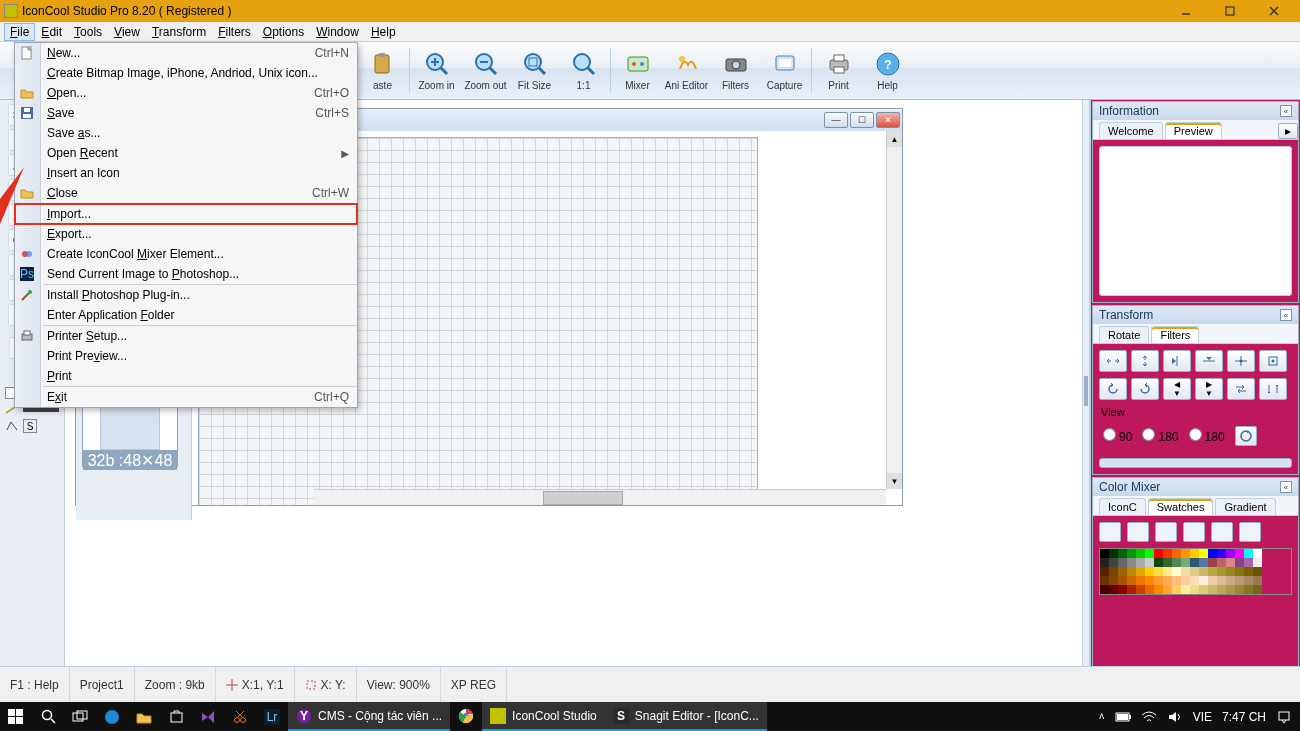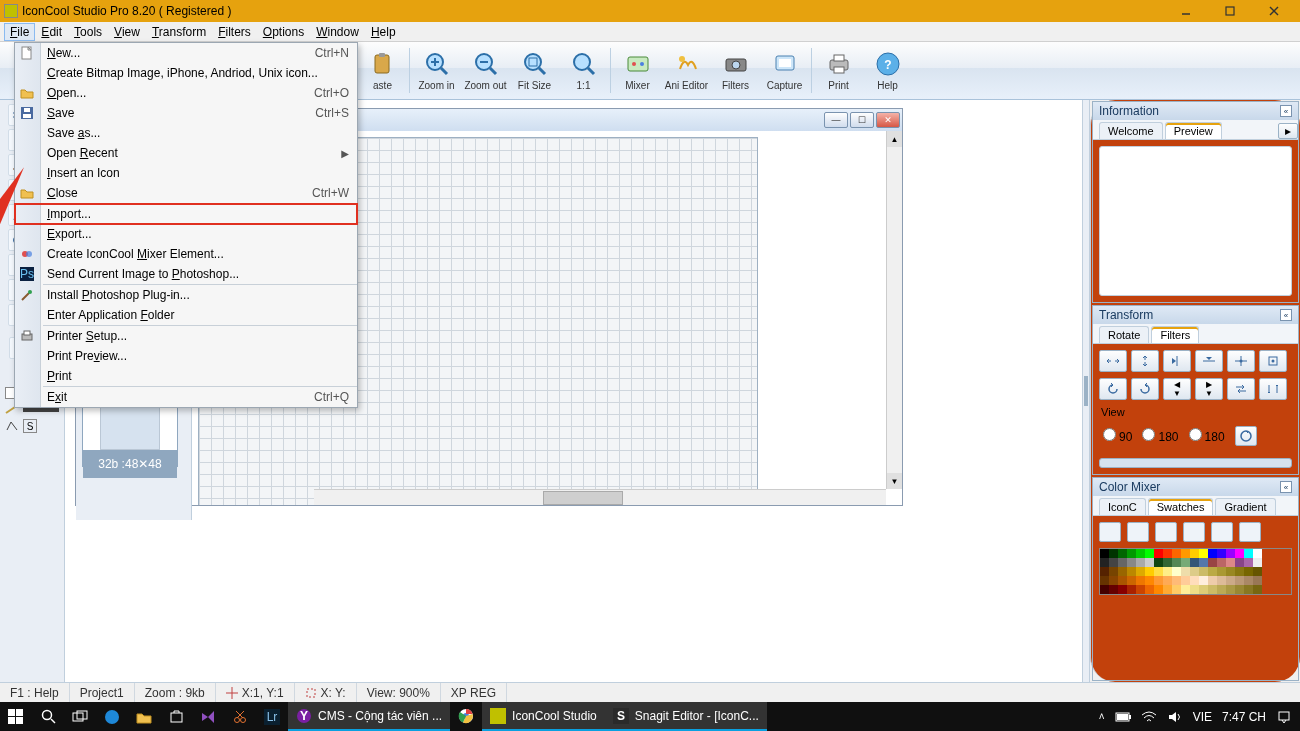--- a/index.html
+++ b/index.html
@@ -42,36 +42,36 @@
 
   .canvas-wrap { flex: 1; position: relative; background: #fff; }
   .doc-window { position: absolute; left: 10px; top: 8px; width: 828px; height: 398px; border: 1px solid #8a9bb0; background: #dfe9f5; }
   .doc-titlebar { height: 22px; background: linear-gradient(#e7f0fa,#cfdef0); display:flex; align-items:center; justify-content:flex-end; padding-right:2px; gap:2px;}
   .doc-tb-btn { width:24px; height:16px; border:1px solid #7a93af; background:linear-gradient(#fefefe,#d0dced); border-radius:2px; display:flex; align-items:center;justify-content:center; font-size:9px; color:#333;}
   .doc-tb-btn.close { background:linear-gradient(#f5b2a8,#d65745); color:#fff;}
   .doc-body { position:absolute; top:22px; left:0; right:0; bottom:0; background:#fff; display:flex;}
   .thumb-pane { width:116px; background:#e9eef5; border-right:1px solid #c0cfdd; padding:6px; height:110%; margin-top:-22px; position:relative;}
   .thumb { width:96px; height:92px; background:#fff; border:1px solid #8fa7bf; margin-top:260px;}
   .thumb-inner { width:60px; height:60px; margin:14px auto 0; background:#d6e2ef; border:1px solid #bac7d5;}
-  .thumb-label { height:28px; background:#8fa7bf; color:#fff; font-size:12px; display:flex; align-items:center; justify-content:center;}
+  .thumb-label { height:20px; background:#8fa7bf; color:#fff; font-size:16px; display:flex; align-items:center; justify-content:center;}
   .grid-pane { flex:1; position:relative; overflow:hidden; background:#fff;}
   .grid { position:absolute; left:6px; top:6px; width:560px; height:376px; background-color:#f3f5f7;
           background-image: linear-gradient(#cfd6dd 1px, transparent 1px),
                             linear-gradient(90deg, #cfd6dd 1px, transparent 1px),
                             linear-gradient(#8aa4ba 1px, transparent 1px),
                             linear-gradient(90deg, #8aa4ba 1px, transparent 1px);
           background-size: 12px 12px, 12px 12px, 96px 96px, 96px 96px;
           border:1px solid #9eb0c2; }
   .vscroll { position:absolute; right:0; top:0; width:16px; bottom:16px; background:#f0f0f0; border-left:1px solid #ccc;}
   .vscroll .arrow { height:16px; background:#e0e0e0; display:flex;align-items:center;justify-content:center;font-size:8px;}
   .hscroll { position:absolute; left:122px; right:16px; bottom:0; height:16px; background:#f0f0f0; border-top:1px solid #ccc;}
   .hscroll .thumb-h { position:absolute; left:40%; width:80px; height:14px; top:1px; background:#cfcfcf; border:1px solid #aaa;}
 
   
-  .right-col { width: 210px; background:#c2410c; border-left:1px solid #c0cfdd; display:flex; flex-direction:column;border-radius:25px;}
+  .right-col { width: 210px; background:#be185d; border-left:1px solid #c0cfdd; display:flex; flex-direction:column;}
   .panel { border:1px solid #9bb2c6; margin:1px; }
   .panel-hdr { height:18px; background:linear-gradient(#dfe9f5,#c8d8ea); padding:0 6px; display:flex; align-items:center; justify-content:space-between; font-size:11px; color:#1a3b60;}
   .panel-hdr .collapse { width:12px; height:12px; border:1px solid #7a93af; background:#fff; font-size:8px; display:flex;align-items:center;justify-content:center;}
   .tabs { display:flex; height:20px; background:#f2f5f9; border-bottom:1px solid #c0cfdd; padding-left:6px; gap:2px; align-items:flex-end;}
   .tab { padding:2px 8px; border:1px solid #c0cfdd; border-bottom:none; background:#ecf1f7; font-size:11px; border-top-left-radius:3px; border-top-right-radius:3px;}
   .tab.active { background:#fff; color:#000; box-shadow: inset 0 2px 0 #e6a20e;}
   .panel-body { padding:6px; }
   .preview-box { height:150px; background:#fff; border:1px solid #c0cfdd; border-radius:3px;}
   .transform-body { display:flex; flex-direction:column; gap:6px;}
   .btnrow { display:flex; gap:4px; }
@@ -96,21 +96,21 @@
   .dd-item .label { flex:1;}
   .dd-item .shortcut { color:#555;}
   .dd-item .arrow-r { font-size:10px; color:#555;}
   .dd-sep { height:1px; background:#c8d0d8; margin-left:28px;}
   .dd-item.highlight { outline: 2px solid #e03020; outline-offset:-1px; }
   .red-arrow { position:absolute; left: -6px; top: 162px; width:0; height:0; z-index:60;
                transform: rotate(30deg);
                border-left: 10px solid transparent; border-right: 10px solid transparent; border-bottom: 80px solid #e03020;}
 
   
-  .statusbar { position:absolute; left:0; right:0; bottom:29px; height:20px; background:#f0f0f0; border-top:1px solid #c0cfdd; display:flex; align-items:flex-end; font-size:11px; color:#333;}
+  .statusbar { position:absolute; left:0; right:0; bottom:29px; height:36px; background:#f0f0f0; border-top:1px solid #c0cfdd; display:flex; align-items:flex-end; font-size:11px; color:#333;}
   .statusbar .cell { padding:0 10px; border-right:1px solid #d0d8e0; height:100%; display:flex; align-items:center; gap:4px;}
   .sb-icon { width:12px; height:12px; display:inline-block;}
 
   
   .taskbar { position:absolute; left:0; right:0; bottom:0; height:29px; background:#101010; display:flex; align-items:center; color:#fff;}
   .taskbar .tb-item { height:29px; min-width:32px; padding:0 8px; display:flex; align-items:center; gap:6px; font-size:11px;}
   .taskbar .tb-item.app { border-bottom:2px solid transparent;}
   .taskbar .tb-item.app.active { background:#333; border-bottom-color:#0aa0e0;}
   .taskbar .spacer { flex:1;}
   .taskbar .tray { display:flex; align-items:center; gap:10px; padding-right:8px;}

